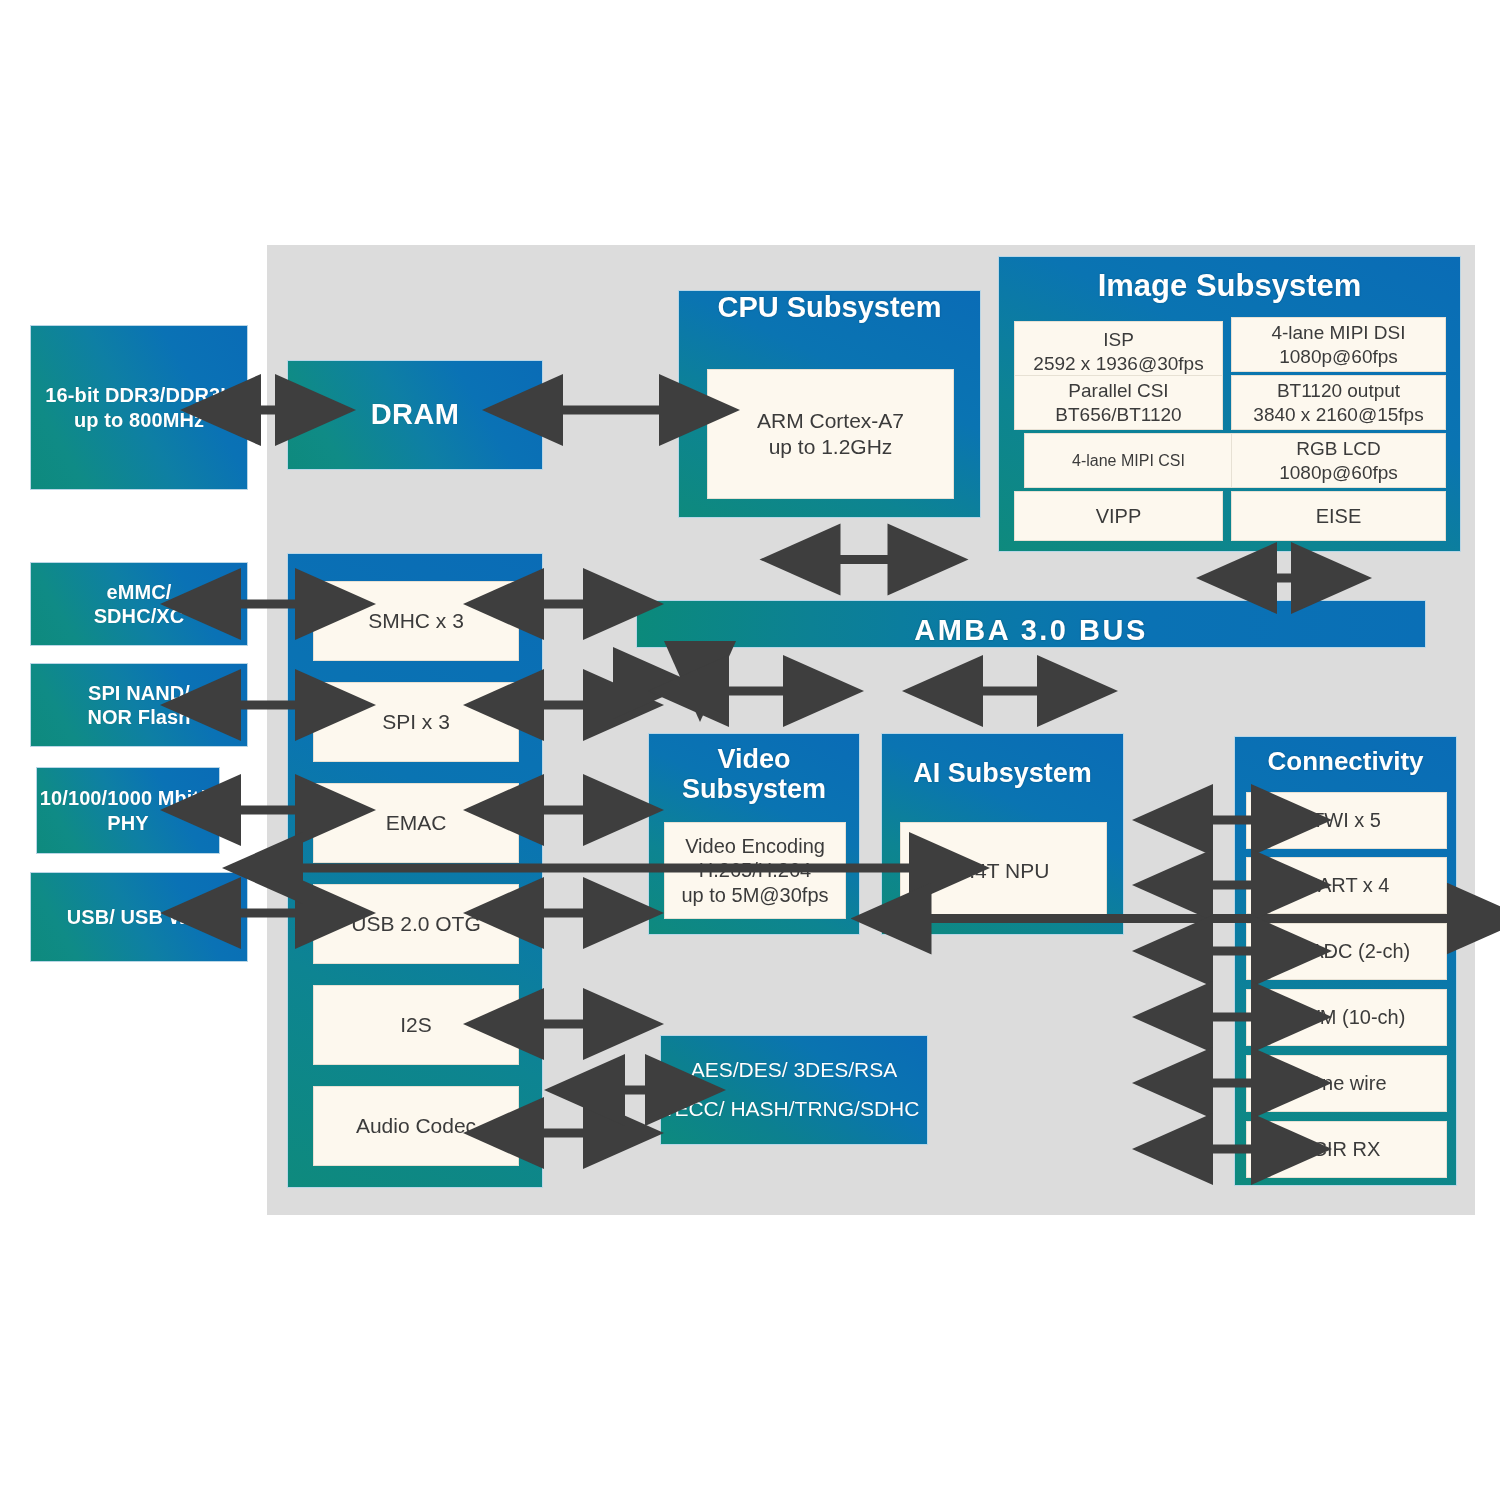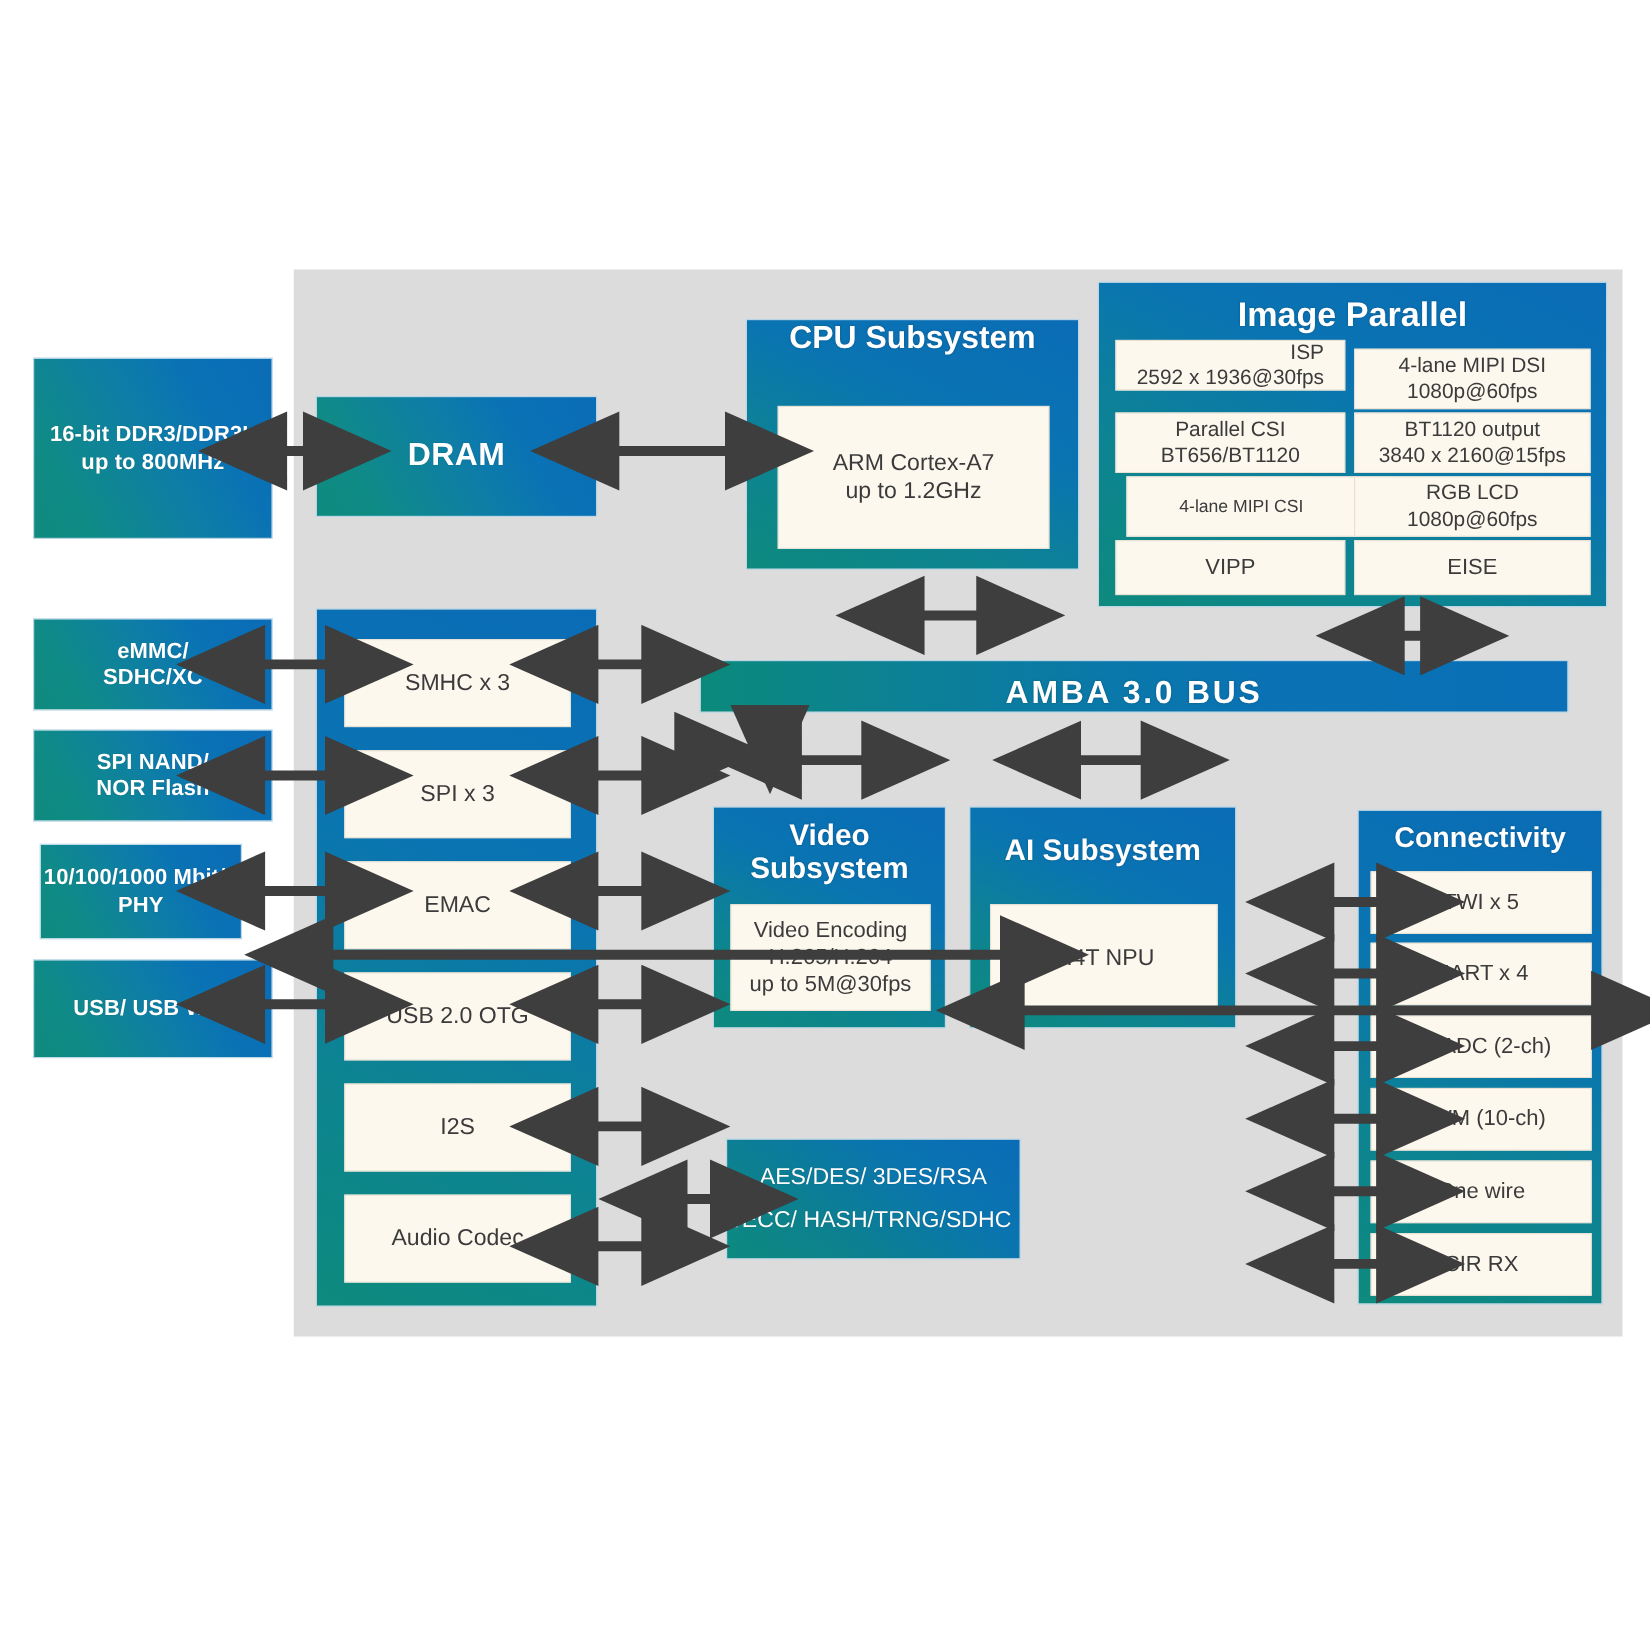--- a/index.html
+++ b/index.html
@@ -130,23 +130,23 @@
     <div class="title" style="font-size:29px;">CPU Subsystem</div>
     <div class="cell" style="left:28px;top:78px;width:247px;height:130px;font-size:21px;">
       <span>
         <span>ARM Cortex-A7</span><br>
         <span>up to 1.2GHz</span>
       </span>
     </div>
   </div>
 
   <div class="subsys" style="left:998px;top:256px;width:463px;height:296px;">
-    <div class="title" style="font-size:31px;padding-top:12px;">Image Parallel</div>
-
-    <div class="cell" style="left:15px;top:52px;width:209px;height:46px;font-size:19px;text-align:right;">
+    <div class="title" style="font-size:31px;padding-top:12px;">Image Subsystem</div>
+
+    <div class="cell" style="left:15px;top:64px;width:209px;height:61px;font-size:19px;">
       <span>
         <span>ISP</span><br>
         <span>2592 x 1936@30fps</span>
       </span>
     </div>
     <div class="cell" style="left:232px;top:60px;width:215px;height:55px;font-size:19px;">
       <span>
         <span>4-lane MIPI DSI</span><br>
         <span>1080p@60fps</span>
       </span>

